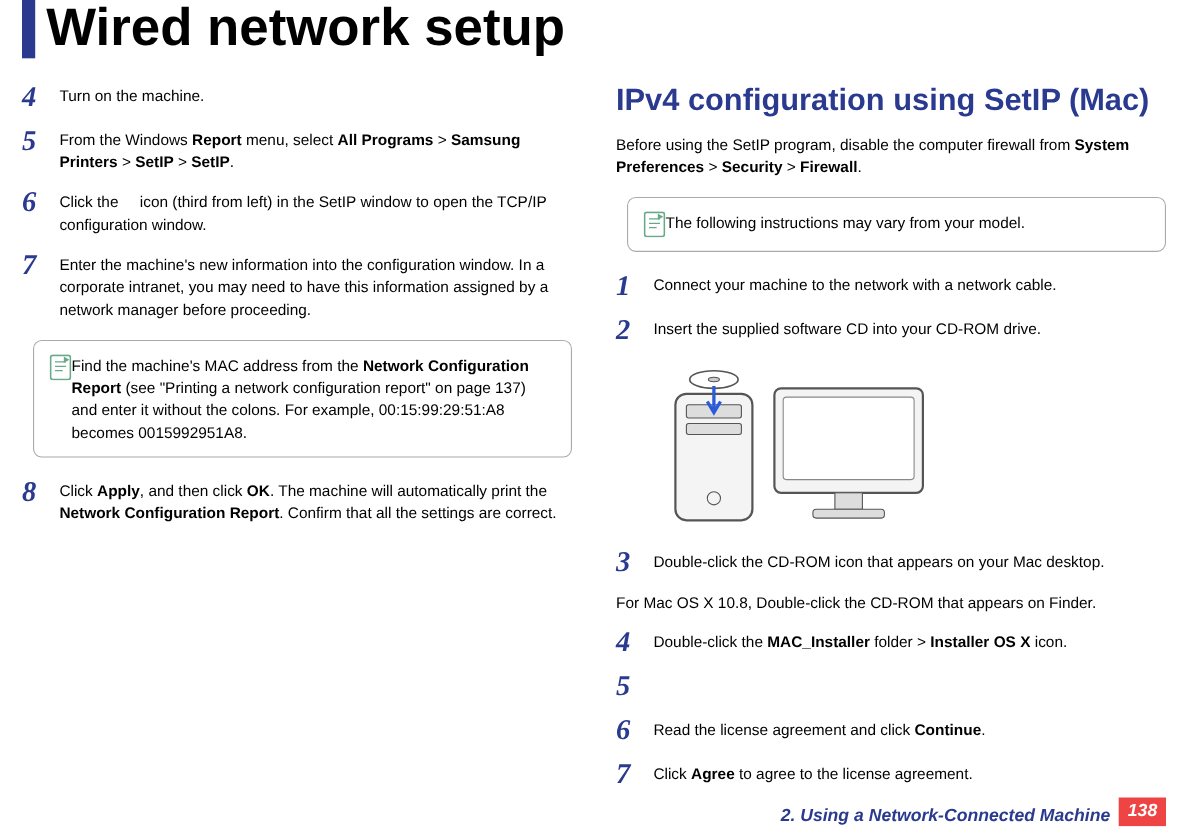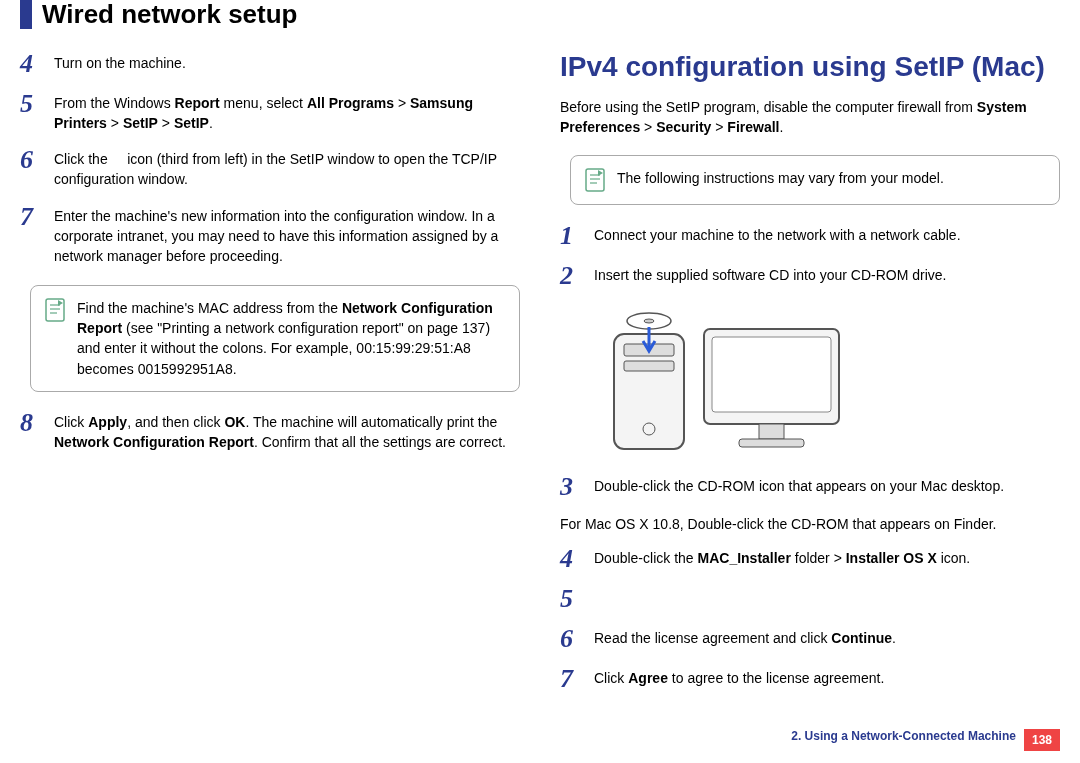--- a/index.html
+++ b/index.html
@@ -7,21 +7,21 @@
     font-family: Arial, Helvetica, sans-serif;
     font-size: 14px;
     color: #000;
     width: 1080px;
     height: 763px;
     background: #fff;
     position: relative;
     padding: 0 20px;
   }
   .page-title {
-    font-size: 26px;
+    font-size: 48px;
     font-weight: bold;
     color: #000;
     border-left: 12px solid #2a3a8f;
     padding-left: 10px;
     margin-bottom: 22px;
     line-height: 1.1;
   }
   .columns {
     display: flex;
     gap: 40px;
@@ -48,21 +48,20 @@
     line-height: 1.45;
     padding-top: 2px;
   }
   .note-box {
     border: 1px solid #aaa;
     border-radius: 8px;
     padding: 12px 14px;
     margin: 18px 0 18px 10px;
     display: flex;
     align-items: flex-start;
-    gap: 12px;
     line-height: 1.45;
   }
   .note-icon {
     width: 20px;
     height: 24px;
     flex-shrink: 0;
   }
   .section-heading {
     font-size: 28px;
     font-weight: bold;
@@ -79,24 +78,25 @@
   }
   .illustration {
     margin: 6px 0 12px 34px;
     width: 260px;
     height: 150px;
   }
   .footer {
     position: absolute;
     bottom: 12px;
     right: 20px;
-    font-size: 12px;
-    display: flex;
-    align-items: flex-start;
+    font-size: 16px;
+    display: flex;
+    align-items: flex-end;
     gap: 8px;
+    font-style: italic;
   }
   .footer-text {
     color: #2a3a8f;
     font-weight: bold;
   }
   .page-num-box {
     background: #ef4444;
     color: #fff;
     font-weight: bold;
     padding: 4px 8px;

